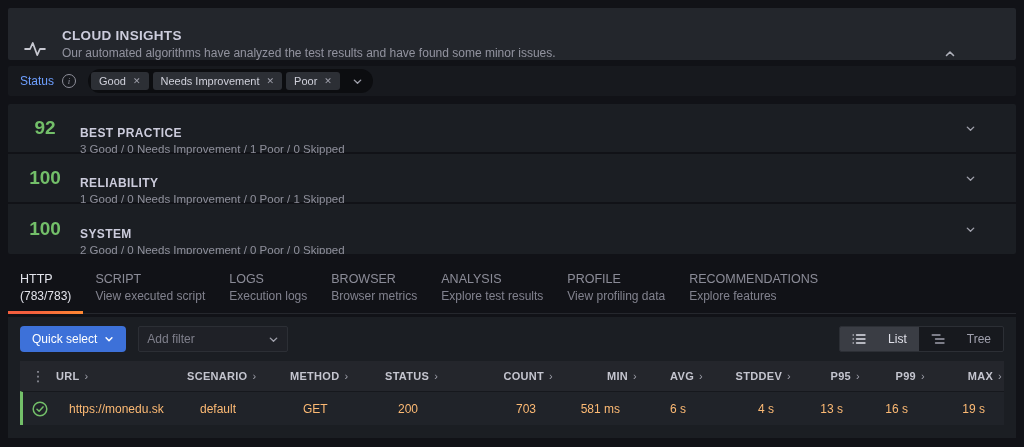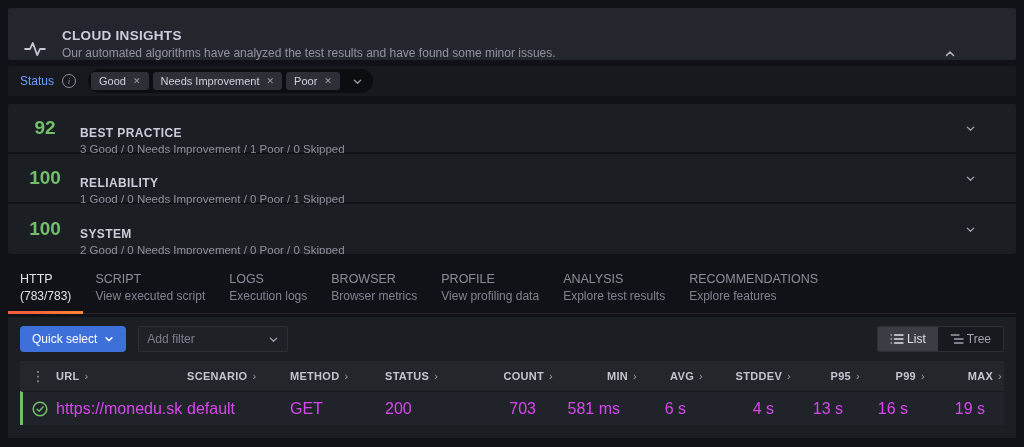--- a/index.html
+++ b/index.html
@@ -56,36 +56,36 @@
   .toolbar { height:44px; display:flex; align-items:center; padding:0 12px; gap:12px;justify-content:space-between; }
   .quick-select { background:#3d71d9; border:none; color:#fff; height:26px; padding:0 12px;
     border-radius:4px; font-size:12px; font-weight:500; display:flex; align-items:center;
     gap:7px; cursor:pointer; font-family:inherit; }
   .add-filter { width:150px; height:26px; background:#1f2127; border:1px solid #2c2f35;
     border-radius:2px; display:flex; align-items:center; padding:0 8px; cursor:pointer; }
   .add-filter .ph { font-size:12px; color:rgba(204,204,220,.55); }
   .add-filter .af-chev { margin-left:auto; color:#9fa0ab; }
   .view-toggle { margin-left:auto; display:flex; height:26px; border:1px solid #2c2f35;
     border-radius:2px; overflow:hidden; background:#17191e; }
-  .segment { padding:0 12px; display:flex; align-items:center; gap:3px; font-size:12px;
+  .segment { padding:0 12px; display:flex; align-items:center; gap:22px; font-size:12px;
     color:rgba(204,204,220,.75); cursor:pointer; }
   .segment.selected { background:#3a3d44; color:#e0e1e9; font-weight:500; }
 
   
   .grid { display:grid; grid-template-columns:36px 1fr 103px 95px 98px 72px 84px 66px 88px 69px 65px 77px; }
   .thead { margin:0 12px; background:#24262c; height:30px; align-items:center; }
   .th { font-size:11px; font-weight:700; letter-spacing:.3px; color:#c4c5cf;
     display:flex; align-items:flex-end; gap:5px; cursor:pointer; }
   .th.num { justify-content:flex-end; padding-right:2px; }
   .sort-icon { color:#9fa0ab; font-size:11px; font-weight:400; }
   .kebab { font-size:14px; color:#9fa0ab; text-align:center; cursor:pointer; letter-spacing:0; }
   .trow { margin:0 12px; background:#202329; height:34px; align-items:center;
     border-left:3px solid #73bf69; border-top:1px solid #16181d;
     grid-template-columns:33px 1fr 103px 95px 98px 72px 84px 66px 88px 69px 65px 77px; cursor:pointer; }
-  .td { font-size:16px; color:#d946ef; white-space:nowrap; overflow:hidden; }
+  .td { font-size:12px; color:#fdba74; white-space:nowrap; overflow:hidden;margin-left:13px; }
   .td.num { text-align:right; padding-right:19px; }
   .check-wrap { display:flex; justify-content:center; }
 </style>
 </head>
 <body>
 
 <div class="header-card">
   <span class="pulse-wrap">
     <svg width="22" height="22" viewBox="0 0 20 20" fill="none" stroke="currentColor" stroke-width="1.6" stroke-linecap="round" stroke-linejoin="round">
       <polyline points="1,10 5.5,10 8,4.5 12,15.5 14.5,10 19,10"></polyline>
@@ -176,26 +176,26 @@
   </div>
   <div class="tab">
     <div class="t-label">LOGS</div>
     <div class="t-sub">Execution logs</div>
   </div>
   <div class="tab">
     <div class="t-label">BROWSER</div>
     <div class="t-sub">Browser metrics</div>
   </div>
   <div class="tab">
+    <div class="t-label">ANALYSIS</div>
+    <div class="t-sub">Explore test results</div>
+  </div>
+  <div class="tab">
     <div class="t-label">PROFILE</div>
     <div class="t-sub">View profiling data</div>
-  </div>
-  <div class="tab">
-    <div class="t-label">ANALYSIS</div>
-    <div class="t-sub">Explore test results</div>
   </div>
   <div class="tab">
     <div class="t-label">RECOMMENDATIONS</div>
     <div class="t-sub">Explore features</div>
   </div>
 </div>
 
 <div class="content-panel">
 
   <div class="toolbar">

